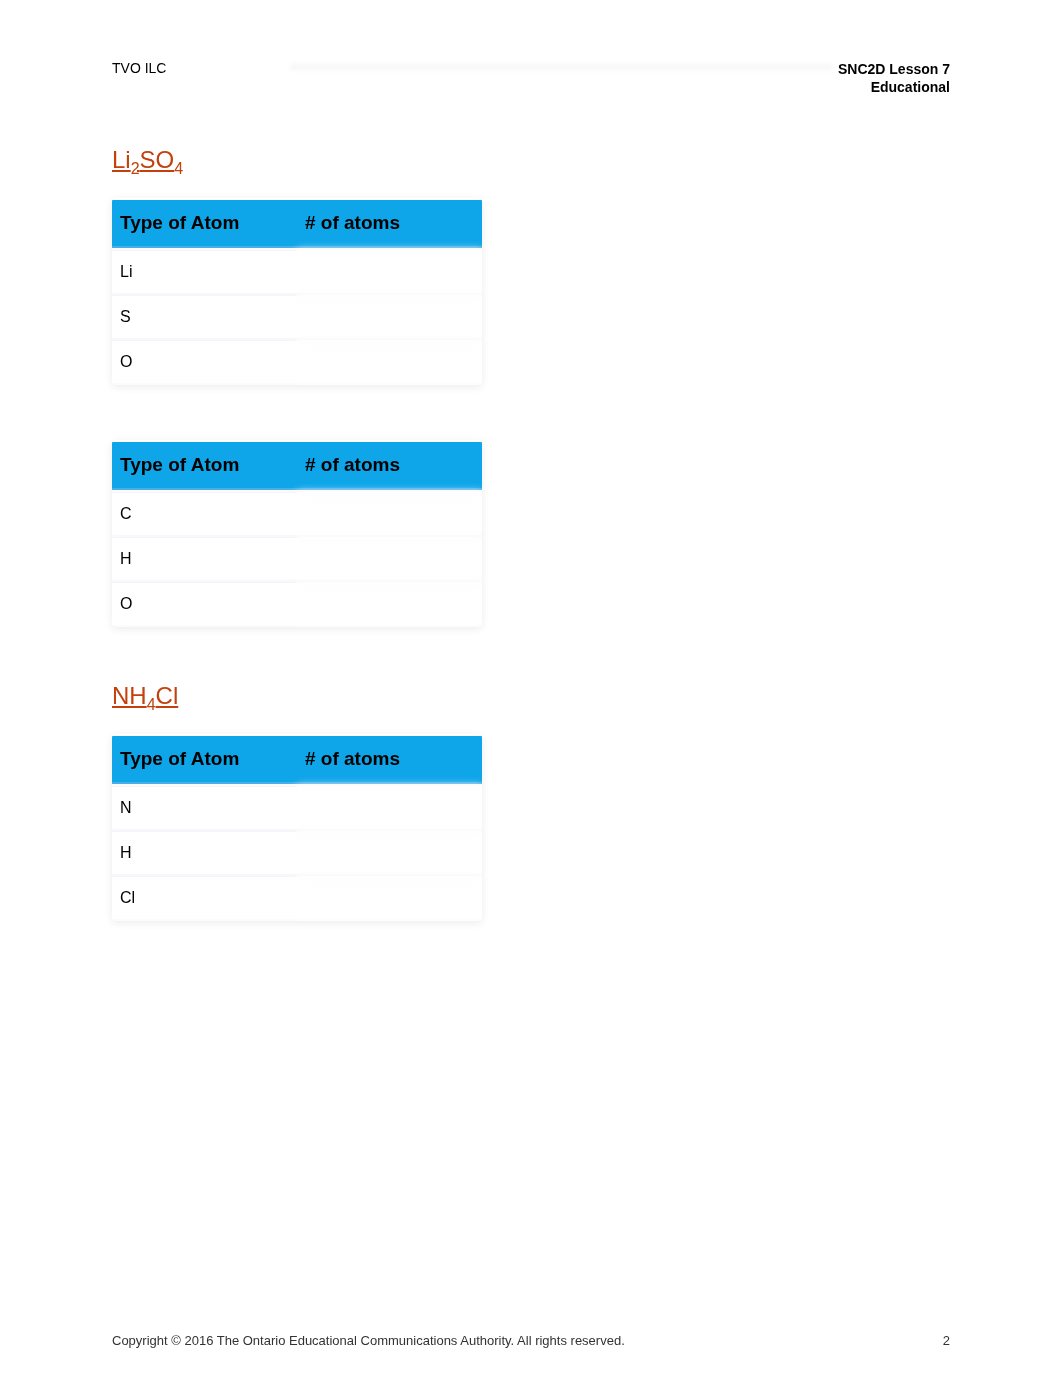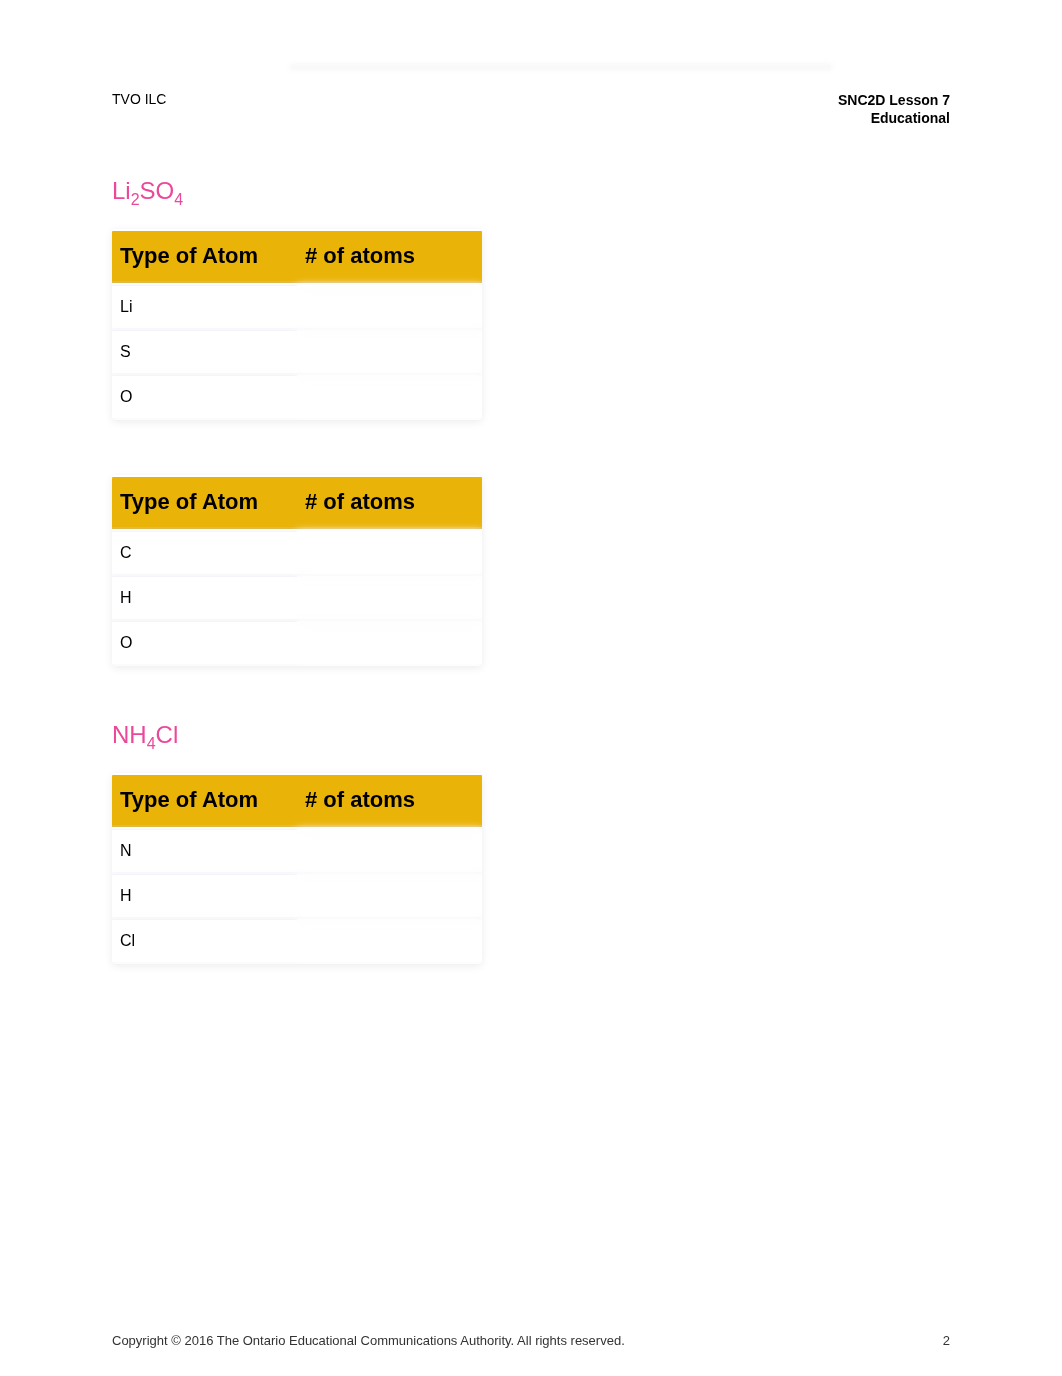--- a/index.html
+++ b/index.html
@@ -9,63 +9,64 @@
     }
     body {
       font-family: Arial, Helvetica, sans-serif;
       background: #ffffff;
       width: 1062px;
       height: 1376px;
       position: relative;
       color: #000;
     }
     .page {
-      padding: 91px 112px 0 112px;
+      padding: 60px 112px 0 112px;
     }
     .header {
       display: flex;
       justify-content: space-between;
       align-items: flex-start;
       font-size: 14px;
       margin-bottom: 50px;
     }
     .header-left {
       font-weight: normal;
     }
     .header-right {
       text-align: right;
       line-height: 1.3;
       font-weight: bold;
     }
     .formula {
       font-size: 24px;
-      color: #ec4899;
+      color: #c2410c;
       margin-bottom: 20px;
       font-weight: normal;
+      text-decoration: underline;
     }
     .formula sub {
       font-size: 16px;
       vertical-align: sub;
     }
     .atom-table {
       width: 370px;
       border-collapse: separate;
       border-spacing: 0 2px;
       margin-bottom: 55px;
       box-shadow: 0 2px 8px rgba(0,0,0,0.08);
       background: #fff;
       border-radius: 4px;
       overflow: hidden;
     }
     .atom-table th {
       text-align: left;
       font-weight: bold;
-      font-size: 22px;
+      font-size: 19px;
       padding: 12px 8px;
-      background: #eab308;
+      background: #0ea5e9;
       border-bottom: 2px solid rgba(200,200,230,0.3);
     }
     .atom-table th:first-child {
       width: 50%;
     }
     .atom-table td {
       padding: 12px 8px;
       font-size: 16px;
       background: #ffffff;
       border-top: 1px solid rgba(200,200,230,0.2);

